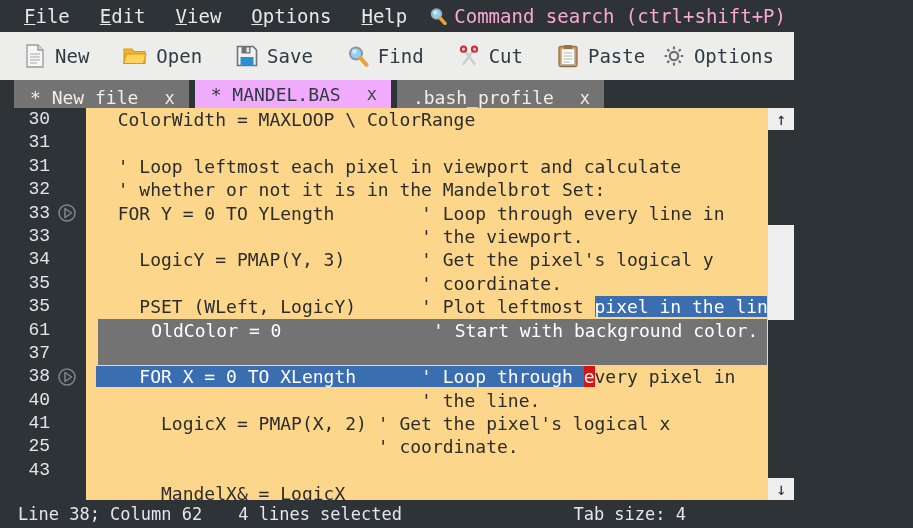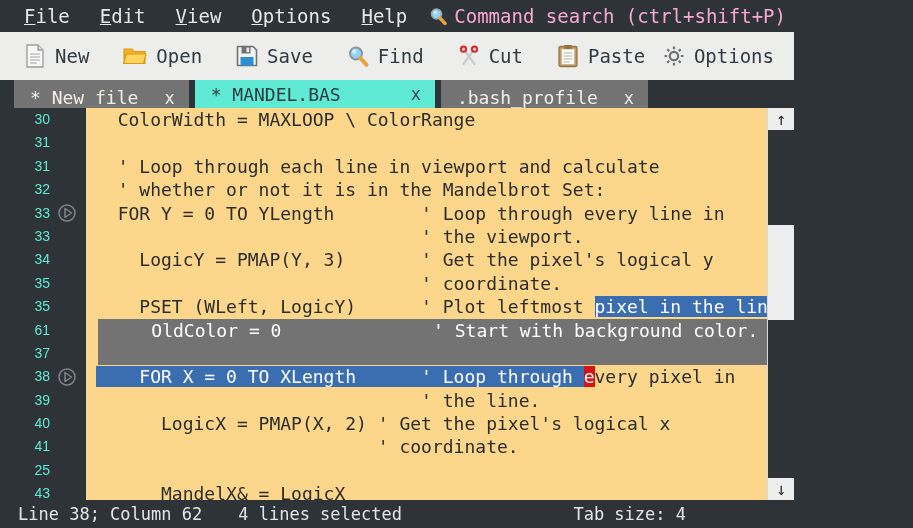--- a/index.html
+++ b/index.html
@@ -94,21 +94,21 @@
     display: flex;
     align-items: center;
     font-size: 18px;
     font-family: "DejaVu Sans Mono", monospace;
     padding: 0 14px 0 16px;
     margin-right: 6px;
     box-sizing: border-box;
     white-space: nowrap;
   }
   .tab.inactive { background: #737373; color: #f2efe6; align-items: flex-end; }
-  .tab.active   { background: #5eead4; color: #2f3a42; gap: 44px; }
+  .tab.active   { background: #f0abfc; color: #2f3a42; }
   .tab .tab-title { }
   .tab .tab-close {
     margin-left: 26px;
     font-size: 17px;
     opacity: .95;
   }
   .tab.inactive .tab-close { color: #f6f2e7; }
   .tab.active .tab-close { color: #3a3f45; }
 
   
@@ -116,23 +116,23 @@
     flex: 1 1 auto;
     display: flex;
     position: relative;
     background: #fcd68a;
     overflow: hidden;
   }
   .gutter {
     width: 86px;
     flex: 0 0 86px;
     background: #2e3338;
-    color: #5eead4;
-    font-size: 14px;
-    font-family: Liberation Sans, sans-serif;
+    color: #e5e5e5;
+    font-size: 18px;
+    font-family: Liberation Mono, monospace;
     position: relative;
   }
   .gline {
     height: 23.4px;
     line-height: 23.4px;
     display: flex;
     align-items: center;
     position: relative;
   }
   .gnum {
@@ -411,45 +411,41 @@
         <div class="gline">
           <span class="gnum">38</span>
           <span class="runmark">
             <svg width="20" height="20" viewBox="0 0 20 20">
               <circle cx="10" cy="10" r="8" fill="none" stroke="#7e858c" stroke-width="1.5"></circle>
               <path d="M8 5.5 L14.5 10 L8 14.5 Z" fill="none" stroke="#7e858c" stroke-width="1.5" stroke-linejoin="round"></path>
             </svg>
           </span>
         </div>
         <div class="gline">
-          <span class="gnum">39</span>
-          <span class="runmark"></span>
-        </div>
-        <div class="gline">
           <span class="gnum">40</span>
           <span class="runmark"></span>
         </div>
         <div class="gline">
           <span class="gnum">41</span>
           <span class="runmark"></span>
         </div>
         <div class="gline">
           <span class="gnum">25</span>
           <span class="runmark"></span>
         </div>
         <div class="gline">
           <span class="gnum">43</span>
           <span class="runmark"></span>
         </div>
       </div>
 
     <div class="code" id="code">
         <div class="cline"><span>  ColorWidth = MAXLOOP \ ColorRange</span></div>
         <div class="cline"><span></span></div>
-        <div class="cline"><span>  ' Loop through each line in viewport and calculate</span></div>
+        <div class="cline"><span>  ' Loop leftmost each pixel in viewport and calculate</span></div>
         <div class="cline"><span>  ' whether or not it is in the Mandelbrot Set:</span></div>
         <div class="cline"><span>  FOR Y = 0 TO YLength        ' Loop through every line in</span></div>
         <div class="cline"><span>                              ' the viewport.</span></div>
         <div class="cline"><span>    LogicY = PMAP(Y, 3)       ' Get the pixel's logical y</span></div>
         <div class="cline"><span>                              ' coordinate.</span></div>
         <div class="cline"><span class="seg-plain">    PSET (WLeft, LogicY)      ' Plot leftmost </span><span class="seg-sel">pixel in the line.</span></div>
         <div class="cline sel-full"><span>    OldColor = 0              ' Start with background color.</span></div>
         <div class="cline sel-full"><span></span></div>
         <div class="cline"><span class="seg-sel">    FOR X = 0 TO XLength      ' Loop through </span><span class="caret">e</span><span class="seg-plain">very pixel in</span></div>
         <div class="cline"><span>                              ' the line.</span></div>

